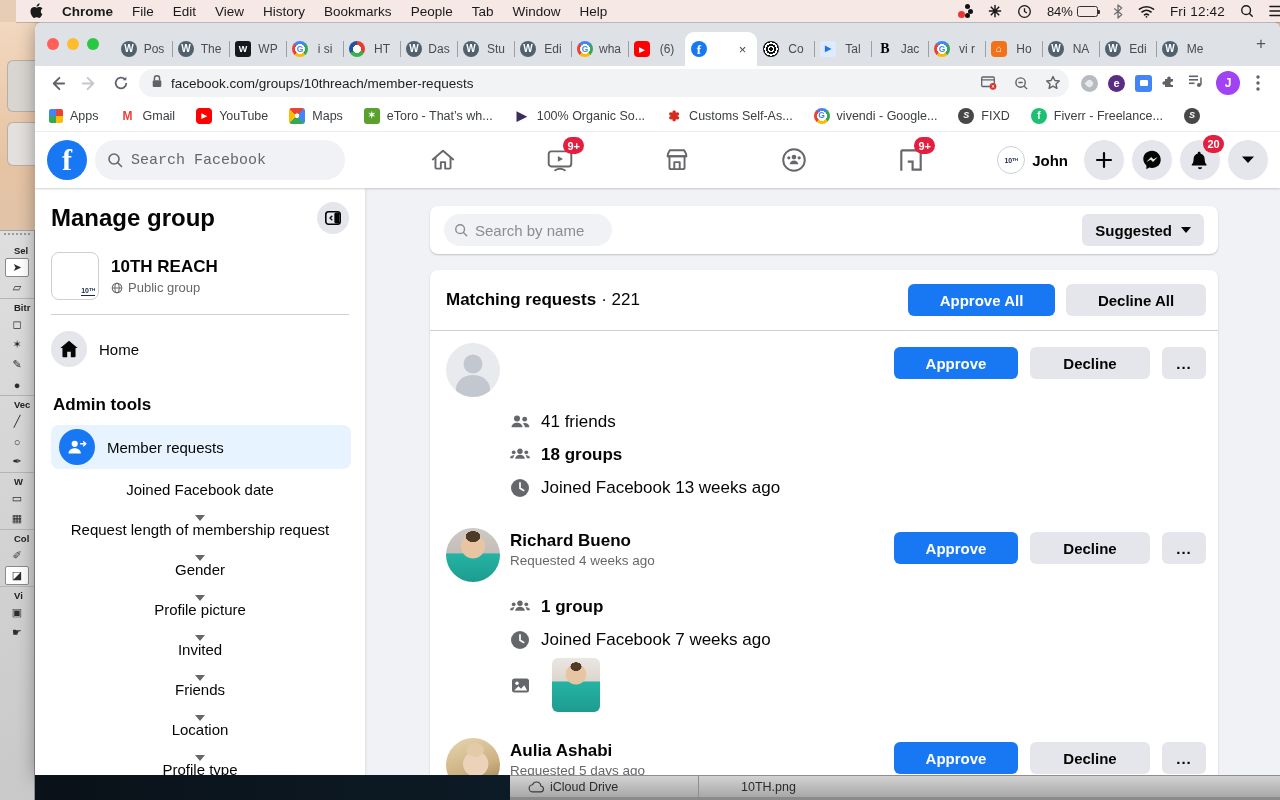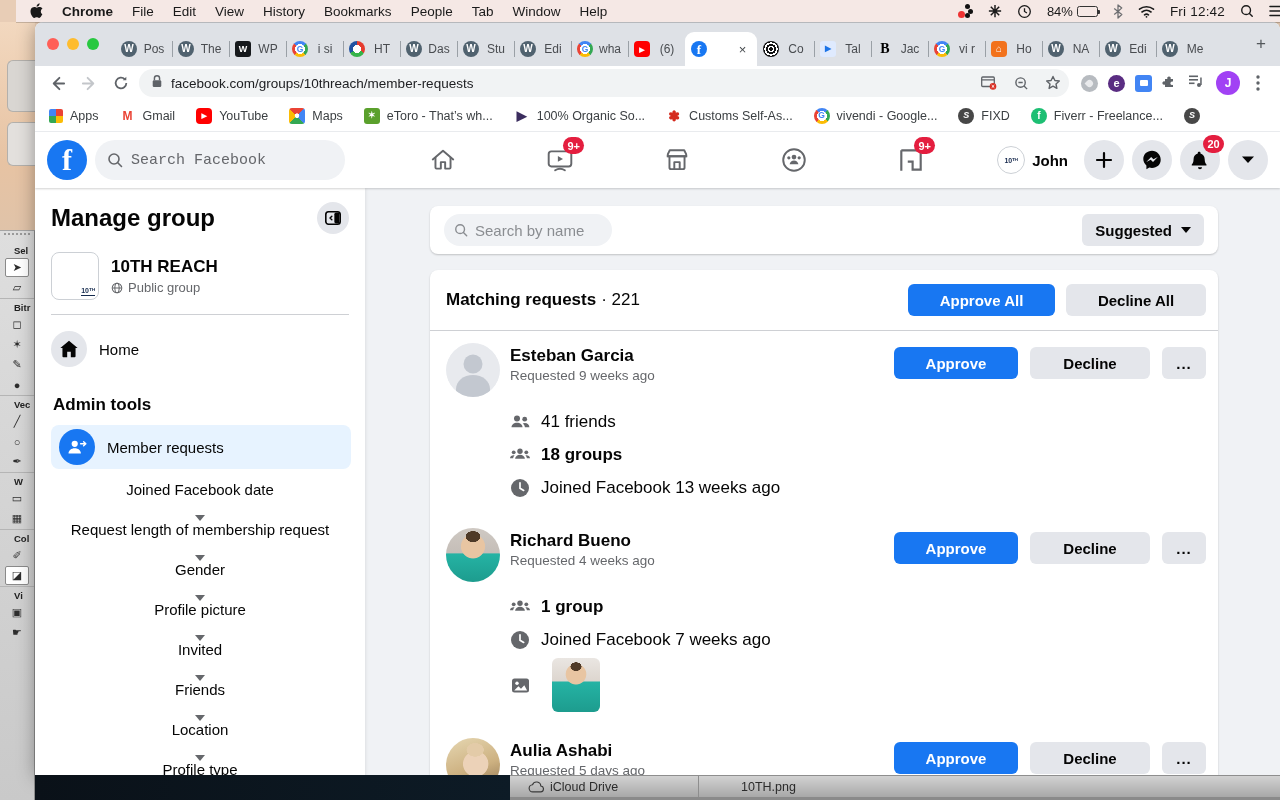--- a/index.html
+++ b/index.html
@@ -757,24 +757,20 @@
 
             <div class="req-row">
                   <div class="req-head">
                     <div class="avatar avatar-default">
                       <svg width="54" height="54" viewBox="0 0 54 54">
                         <circle cx="27" cy="27" r="27" fill="#e8eaee"></circle>
                         <circle cx="27" cy="21" r="9.5" fill="#c3c8d0"></circle>
                         <path d="M27 32c-9.5 0-17 6.2-17 14v8h34v-8c0-7.8-7.5-14-17-14z" fill="#c3c8d0"></path>
                       </svg>
                     </div>
-                    <div class="req-names">
-                      <div class="req-name">Esteban Garcia</div>
-                      <div class="req-sub">Requested 9 weeks ago</div>
-                    </div>
                     <div class="req-actions">
                       <button class="btn blue approve">Approve</button>
                       <button class="btn gray decline">Decline</button>
                       <button class="btn gray more">...</button>
                     </div>
                   </div>
                   <div class="req-details">
 
                   <div class="detail">
                         <span class="dicon friends-icon">

